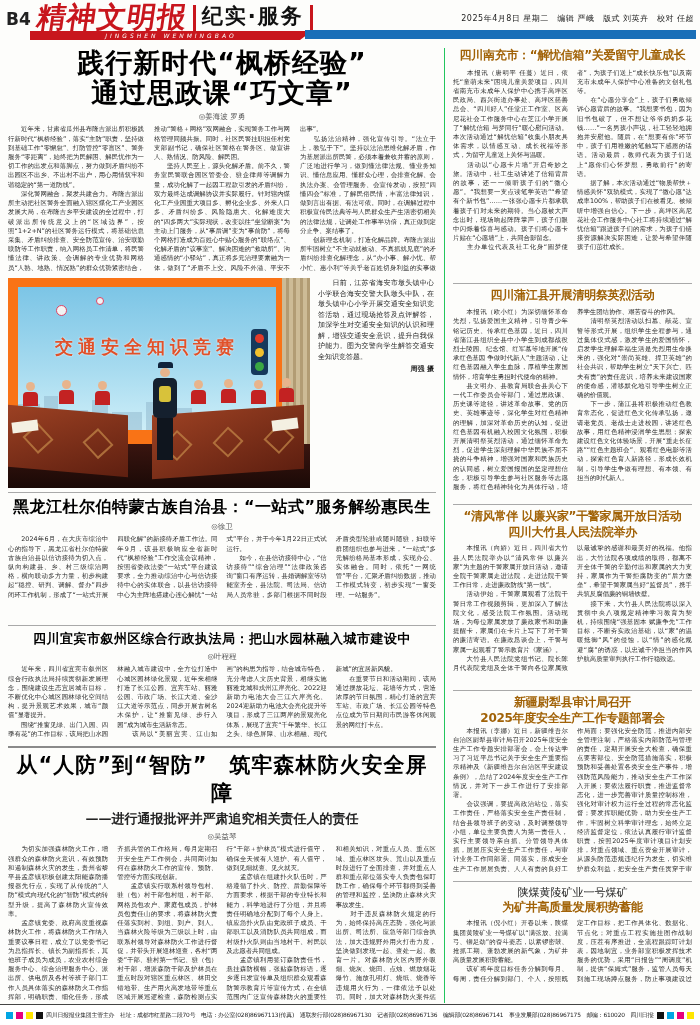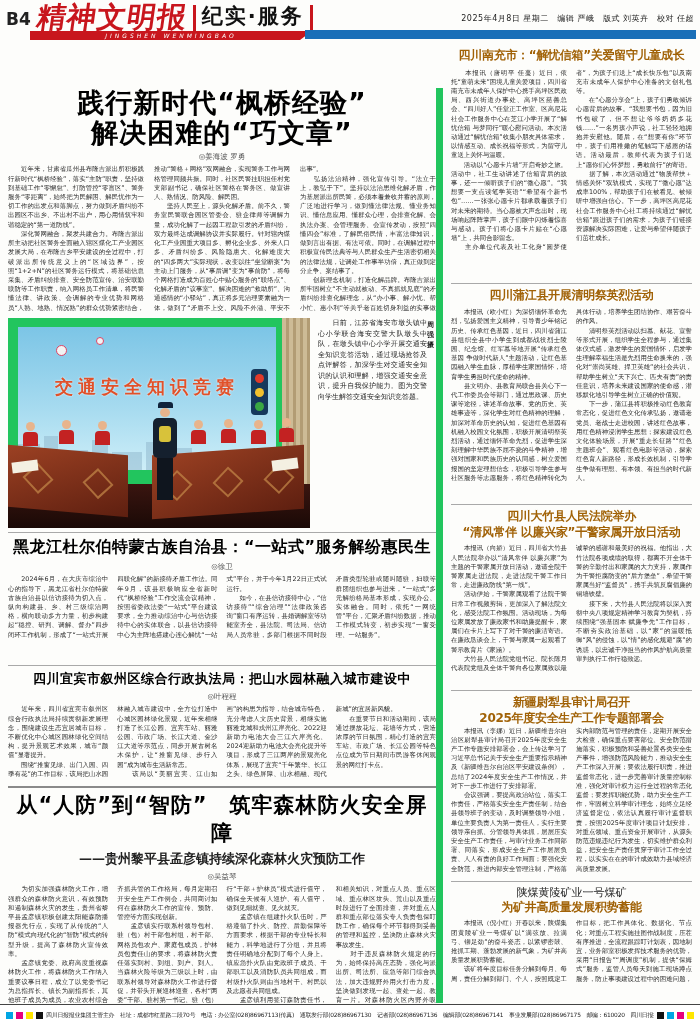--- a/index.html
+++ b/index.html
@@ -14,41 +14,41 @@
   .vbar{width:3px;height:26px;background:#c8161d;margin-bottom:2px;}
   .section-name{font-size:21px;font-weight:bold;color:#111;letter-spacing:2px;padding-bottom:3px;}
   .pinyin-strip{position:absolute;left:30px;top:31px;width:282px;height:9px;background:#c8161d;
                 clip-path:polygon(0 0,100% 0,calc(100% - 12px) 100%,0 100%);
                 color:#fff;font-size:6px;font-style:italic;letter-spacing:3px;
                 text-align:center;line-height:9px;overflow:hidden;}
   .blue-bar{position:absolute;left:305px;right:4px;top:30px;height:9px;background:#1a6fb8;}
   .dateline{position:absolute;right:6px;top:13px;font-size:8px;color:#222;letter-spacing:.5px;}
   
   .content{position:absolute;top:48px;left:8px;right:8px;bottom:22px;display:flex;}
-  .col-left{width:428px;border-right:7px solid #22c55e;margin-top:40px;}
+  .col-left{width:428px;padding-right:8px;border-right:1px solid #22c55e;}
   .col-right{flex:1;padding-left:8px;}
   .hr{border:none;border-top:1px solid #a9a9a9;margin:4px 0;}
   .hr-thick{border:none;border-top:2px solid #8a8a8a;margin:5px 0 3px;}
   
   .lead-title{font-size:27px;font-weight:900;text-align:center;line-height:1.12;letter-spacing:1px;color:#000;}
   .lead-sub{font-size:14.5px;font-weight:bold;text-align:center;margin-top:4px;color:#111;}
   .byline{font-size:7.5px;color:#555;text-align:center;margin:4px 0 3px;}
   .body{white-space:pre-line;text-align:justify;font-size:6.4px;line-height:9.2px;color:#2a2a2a;overflow:hidden;}
   .cols3{column-count:3;column-gap:10px;height:150px;}
   .cols4{column-count:4;column-gap:9px;}
   .cols2{column-count:2;column-gap:9px;}
   .mid-title{font-size:16px;font-weight:bold;text-align:center;color:#000;letter-spacing:.5px;}
   .mid-title.small{font-size:13px;}
   .feat-title{font-size:21px;font-weight:900;text-align:center;color:#000;letter-spacing:1px;}
   .feat-sub{font-size:13px;font-weight:bold;text-align:center;margin-top:3px;color:#222;}
   .r-title{font-size:12px;font-weight:bold;text-align:center;color:#a16207;line-height:1.3;letter-spacing:-.3px;}
   .r-kicker{font-size:11px;font-weight:normal;text-align:center;color:#222;line-height:1.3;}
   
   .photo-row{display:flex;height:210px;margin-top:3px;}
-  .photo{position:relative;width:302px;height:210px;flex:none;background:#22c55e;overflow:hidden;}
+  .photo{position:relative;width:302px;height:210px;flex:none;background:#f97316;overflow:hidden;}
   .screen{position:absolute;left:10px;right:34px;top:9px;bottom:58px;
           background:linear-gradient(180deg,#7cc5e6 0%,#a5daef 55%,#cdeef8 100%);}
   .banner-text{position:absolute;top:33%;left:0;width:100%;text-align:center;color:#e0512a;
                font-size:18px;font-weight:bold;letter-spacing:5px;text-shadow:0 0 2px #fff;}
   .balloon{position:absolute;border-radius:50%;background:#f3f3f3;border:1px solid #d46;}
   .b1{left:38px;top:18px;width:9px;height:9px;}
   .b2{left:78px;top:10px;width:6px;height:6px;}
   .skyline{position:absolute;left:0;right:0;bottom:0;height:36px;display:flex;align-items:flex-end;gap:4px;opacity:.5;}
   .bld{background:#8fb6cc;}
   .traffic-light{position:absolute;right:8px;top:42px;width:17px;height:42px;background:#16395c;
@@ -64,21 +64,21 @@
   .kid{position:absolute;width:16px;}
   .kid .head{width:9px;height:9px;border-radius:50%;background:#e8b48c;margin:0 auto;}
   .kid .kbody{width:15px;height:14px;background:#c32222;border-radius:4px 4px 0 0;margin:1px auto 0;}
   .officer{position:absolute;left:142px;bottom:28px;width:30px;}
   .cap{width:15px;height:6px;background:#10233b;border-radius:3px 3px 0 0;margin:0 auto;}
   .oface{width:10px;height:9px;background:#e8b48c;border-radius:50%;margin:0 auto;}
   .torso{width:24px;height:40px;background:#15202e;border-radius:5px;margin:1px auto 0;position:relative;}
   .vest{position:absolute;left:6px;top:8px;width:12px;height:16px;background:#d8c23a;border-radius:3px;}
   .legs{width:16px;height:42px;background:#0f151e;margin:0 auto;}
   .namecard{position:absolute;width:26px;height:11px;background:#f4f0e2;transform:rotate(-7deg);}
-  .caption-box{flex:1;display:flex;flex-direction:row;justify-content:flex-start;padding:0 2px 4px 8px;}
+  .caption-box{flex:1;display:flex;flex-direction:column;justify-content:flex-start;padding:0 2px 4px 8px;}
   .caption{font-size:7px;line-height:10.5px;text-align:justify;color:#222;
            font-family:"DejaVu Serif","Liberation Serif",serif;}
   .credit{font-size:7px;text-align:right;font-weight:bold;margin-top:2px;
           font-family:"DejaVu Serif","Liberation Serif",serif;}
   
   .footer{position:absolute;left:0;right:0;bottom:0;height:20px;border-top:1px solid #444;
           display:flex;align-items:center;padding:0 6px;gap:3px;background:#fff;}
   .sq{width:7px;height:7px;flex:none;}
   .footer-text{font-size:5.9px;color:#222;flex:1;text-align:center;letter-spacing:-.2px;
                overflow:hidden;white-space:nowrap;}
@@ -100,21 +100,21 @@
     <div class="blue-bar"></div>
     <div class="dateline">2025年4月8日 星期二　编辑 严峨　版式 刘英卉　校对 任超</div>
   </div>
 
   <div class="content">
 
     <div class="col-left">
 
       <article>
         <div class="lead-title">践行新时代“枫桥经验”</div>
-        <div class="lead-title">解决困难的“巧文章”</div>
+        <div class="lead-title">通过思政课“巧文章”</div>
         <div class="byline">◎姜海波 罗勇</div>
         <div class="body cols3">　　近年来，甘肃省瓜州县布隆吉派出所积极践行新时代“枫桥经验”，落实“主防”职责，坚持做到基础工作“零懈怠”、打防管控“零盲区”、警务服务“零距离”，始终把为民解困、解民忧作为一切工作的出发点和落脚点，努力做到矛盾纠纷不出园区不出乡、不出村不出户，用心用情筑牢和谐稳定的“第一道防线”。
 　　深化警网融合，聚发共建合力。布隆吉派出所主动把社区警务全面融入辖区煤化工产业园区发展大局，在布隆吉乡平安建设的全过程中，打破派出所传统意义上的“区域边界”，按照“1+2+N”的社区警务运行模式，将基础信息采集、矛盾纠纷排查、安全防范宣传、治安联勤联防等工作职责，纳入网格员工作清单，将民警懂法律、讲政策、会调解的专业优势和网格员“人熟、地熟、情况熟”的群众优势紧密结合，推动“警格＋网格”双网融合，实现警务工作与网格管理同频共振。同时，社区民警挂职担任村党支部副书记，确保社区警格在警务区、做宣讲人、熟情况、防风险、解民困。
 　　坚持人民至上，源头化解矛盾。前不久，警务室民警联合园区管委会、驻企律师等调解力量，成功化解了一起因工程款引发的矛盾纠纷，双方最终达成调解协议并实际履行。针对辖内煤化工产业园重大项目多、孵化企业多、外来人口多、矛盾纠纷多、风险隐患大、化解难度大的“四多两大”实际现状，改变以往“坐堂断案”为主动上门服务，从“事后调”变为“事前防”，将每个网格打造成为百姓心中贴心服务的“联络点”、化解矛盾的“议事室”、解决困难的“救助所”、沟通感情的“小驿站”，真正将多元治理要素融为一体，做到了“矛盾不上交、风险不外溢、平安不出事”。
 　　弘扬法治精神，强化宣传引导。“法立于上，教弘于下”。坚持以法治思维化解矛盾，作为基层派出所民警，必须本着兼收并蓄的原则，广泛地进行学习，做到懂法律法规、懂业务知识、懂信息应用、懂群众心理，会排查化解、会执法办案、会管理服务、会宣传发动，按照“四懂四会”标准，了解民俗民情，丰富法律知识，做到言出有据、有法可依。同时，在调解过程中积极宣传民法典等与人民群众生产生活密切相关的法律法规，让调处工作事半功倍，真正做到定分止争、案结事了。
 　　创新理念机制，打造化解品牌。布隆吉派出所牢固树立“不主动就被动、不真抓就见底”的矛盾纠纷排查化解理念，从“办小事、解小忧、帮小忙、惠小利”等关乎老百姓切身利益的实事做起，善待百姓、服务群众，用“进千家万户，结千百万缘，吃千辛万苦，想千方百计”的“四千”精神积极化解矛盾纠纷，以“耐心”深入走访摸排、“细心”加强排查化解、“贴心”回应群众关切、“安心”上门回访群众的“四心调解”工作法，形成了布隆吉派出所独有的“枫桥经验”，用对公平正义的不懈追求，换来人民群众的理解支持。</div>
       </article>
 
       <div class="photo-row">
         <div class="photo">
@@ -213,21 +213,21 @@
         <div class="body cols4" style="height:76px;">　　近年来，四川省宜宾市叙州区综合行政执法局持续贯彻新发展理念，围绕建设生态宜居城市目标，不断优化中心城区园林绿化空间结构，提升景观艺术效果，城市“颜值”显著提升。
 　　围绕“推窗见绿、出门入园、四季有花”的工作目标，该局把山水园林融入城市建设中，全方位打造中心城区园林绿化景观，近年来相继打造了长江公园、宜宾车站、丽雅公园、市政广场、长江大道、金沙江大道等示范点，同步开展古树名木保护，让“推窗见绿、步行入园”成为城市生活新常态。
 　　该局以“美丽宜宾、江山如画”的构思为指导，结合城市特色，充分考虑人文历史背景，相继实施丽雅龙城和戎州江岸亮化、2022迎新助力电池大会三江六岸亮化、2024迎新助力电池大会亮化提升等项目，形成了三江两岸的景观亮化体系，展现了宜宾“千年繁华、长江之头、绿色屏障、山水相融、现代新城”的宜居新风貌。
 　　在重要节日和活动期间，该局通过摆放花坛、花墙等方式，营造浓厚的节日氛围，精心打造的宜宾车站、市政广场、长江公园等特色点位成为节日期间市民游客休闲观景的网红打卡点。</div>
       </article>
 
       <hr class="hr-thick">
 
       <article>
         <div class="feat-title">从“人防”到“智防”　筑牢森林防火安全屏障</div>
-        <div class="feat-sub">——贵州黎平县孟彦镇持续深化森林火灾预防工作</div>
+        <div class="feat-sub">——进行通报批评并严肃追究相关责任人的责任</div>
         <div class="byline">◎吴益琴</div>
         <div class="body cols4" style="height:160px;">　　为切实加强森林防火工作，增强群众的森林防火意识，有效预防和遏制森林火灾的发生，贵州省黎平县孟彦镇积极创建太阳能森防播报器先行点，实现了从传统的“人防”模式向现代化的“智防”模式的转型升级，提高了森林防火宣传效率。
 　　孟彦镇党委、政府高度重视森林防火工作，将森林防火工作纳入重要议事日程，成立了以党委书记为总指挥长、镇长为副指挥长，其他班子成员为成员，农业农村综合服务中心、综合治理服务中心、派出所、供电所及各村等班子部门工作人员具体落实的森林防火工作指挥部，明确职责、细化任务，形成齐抓共管的工作格局，每月定期召开安全生产工作例会，共同商讨如何在森林防火工作的宣传、预防、管控等方面实现创新。
 　　孟彦镇实行联系村领导包村、驻（包）村干部包村组，村干部、网格员包农户、家庭包成员，护林员包责任山的要求，将森林防火责任落实到村、到组、到户、到人。当森林火险等级为三级以上时，由联系村领导对森林防火工作进行督促，并带头开展巡林巡查，各村“两委”干部、驻村第一书记、驻（包）村干部，增派森防干部及护林员在重点时段对辖区重点林区、林田交错地带、生产用火高发地带等重点区域开展巡逻检查，森防检测点实行“干部＋护林员”模式进行值守，确保全天候有人巡护、有人值守，做到见烟就查、见火就灭。
 　　孟彦镇在组建扑火队伍时，严格遵循了扑火、防控、后勤保障等方面要求，根据干部的专业特长和能力，科学地进行了分组，并且将责任明确地分配到了每个人身上。镇应急扑火队由党政班子成员、干部职工以及消防队员共同组成，而村级扑火队则由当地村干、村民以及志愿者共同组成。
 　　孟彦镇利用签订森防责任书，悬挂森防横幅，张贴森防标语，逐乡逐日发宣传单及组织群众观看森防警示教育片等宣传方式，在全镇范围内广泛宣传森林防火的重要性和相关知识，对重点人员、重点区域、重点林区坟头、荒山以及重点时段进行了全面排查，并对重点人群和重点部位落实专人负责包保盯防工作，确保每个环节都得到妥善的管理和监控，坚决防止森林火灾事故发生。
 　　对于违反森林防火规定的行为，始终保持高压态势，强化与派出所、司法所、应急等部门综合执法，加大违规野外用火打击力度，坚决做到发现一起、查处一起、教育一片。对森林防火区内野外吸烟、烧灰、烧田、点烛、燃放烟花爆竹、施放孔明灯、烧纸、烧香等违规用火行为，一律依法予以处罚。同时，加大对森林防火案件惩处力度，通过公开曝光典型案例，达到查处一案、警示一片、教育一方的效果。
 　　孟彦镇建立健全严格的森林防火考核机制，将森林防火工作纳入年度绩效考核，对在森林防火工作中表现突出的村和个人给予表扬和奖励，对工作不力、造成火灾事故的，进行通报批评并严肃追究相关责任人的责任。同时设立了森林防火举报奖励制度，鼓励群众积极举报野外违规用火行为，对有效举报者给予一定的物质奖励，以此激发干部、群众参与森林防火工作的积极性和主动性。
 　　孟彦镇在森林防火宣传上积极探索创新，结合本地实际，购买太阳能音频播放器安装在重点林区路口、进山要道等30处关键位置，循环播放森防宣传音频，宣传季节变化和森林防火形势，及时更新宣传内容，让过往群众在潜移默化中接受森林防火教育，切实增强群众的森林防火意识。</div>
       </article>
@@ -251,22 +251,22 @@
         <div class="r-title">四川蒲江县开展清明祭英烈活动</div>
         <div class="body cols2" style="height:192px;margin-top:5px;">　　本报讯（欧小红）为深切缅怀革命先烈，弘扬爱国主义精神，引导青少年铭记历史、传承红色基因，近日，四川省蒲江县组织全县中小学生到成都战役烈士陵园、纪念馆、红军墓等地开展“传承红色基因 争做时代新人”主题活动，让红色基因融入学生血脉，厚植学生家国情怀，培育学生勇担时代使命的精神。
 　　县文明办、县教育局联合县关心下一代工作委员会等部门，通过思政课、历史课等途径，讲述革命故事、党的历史、英雄事迹等，深化学生对红色精神的理解，加深对革命历史的认知，促进红色基因有机融入校园文化氛围，积极开展清明祭英烈活动，通过缅怀革命先烈，促进学生深刻理解中华民族不屈不挠的斗争精神，增强对国家和民族历史的认同感，树立爱国报国的坚定理想信念，积极引导学生参与社区服务等志愿服务，将红色精神转化为具体行动，培养学生团结协作、艰苦奋斗的作风。
 　　清明祭英烈活动以扫墓、献花、宣誓等形式开展，组织学生全程参与，通过集体仪式感，激发学生的爱国情怀，启发学生理解幸福生活是先烈用生命换来的，强化对“崇尚英雄、捍卫英雄”的社会共识，帮助学生树立“天下兴亡、匹夫有责”的责任意识，培养未来建设国家的使命感，潜移默化地引导学生树立正确的价值观。
 　　下一步，蒲江县将积极推动红色教育常态化，促进红色文化传承弘扬，邀请老党员、老战士走进校园，讲述红色故事，用红色精神浸润学生思想；探索建设红色文化体验场景，开展“重走长征路”“红色主题班会”、观看红色电影等活动，探索红色育人新路径，形成长效机制，引导学生争做有理想、有本领、有担当的时代新人。</div>
       </article>
 
       <hr class="hr">
 
       <article>
+        <div class="r-title">“清风常伴 以廉兴家”干警家属开放日活动</div>
         <div class="r-title">四川大竹县人民法院举办</div>
-        <div class="r-title">“清风常伴 以廉兴家”干警家属开放日活动</div>
         <div class="body cols2" style="height:142px;margin-top:4px;">　　本报讯（向娇）近日，四川省大竹县人民法院举办以“清风常伴 以廉兴家”为主题的干警家属开放日活动，邀请全院干警家属走进法院，走进法院干警工作日常，走进廉政防线“第一线”。
 　　活动伊始，干警家属观看了法院干警日常工作视频剪辑，更加深入了解法院文化，感受法院工作氛围。活动现场，为每位家属发放了廉政家书和助廉提醒卡，家属们在卡片上写下了对干警的廉洁寄语。在廉政恳谈会上，干警与家属一起观看了警示教育片《家涵》。
 　　大竹县人民法院党组书记、院长陈月代表院党组及全体干警向各位家属致以最诚挚的感谢和最美好的祝福。他指出，大竹法院各项成绩的取得，都离不开全体干警的辛勤付出和家属的大力支持，家属作为干警拒腐防变的“后方堡垒”，希望干警家属当好“监督员”，携手共筑反腐倡廉的铜墙铁壁。
 　　接下来，大竹县人民法院将以深入贯彻中央八项规定精神学习教育为契机，持续围绕“强基固本 赋廉争先”工作目标，不断夯实政治基础，以“家”的温暖抵御“风”的侵蚀，以“情”的感化规避“腐”的诱惑，以忠诚干净担当的作风护航高质量审判执行工作行稳致远。</div>
       </article>
 
       <hr class="hr">
 
       <article>
         <div class="r-title">新疆尉犁县审计局召开</div>

